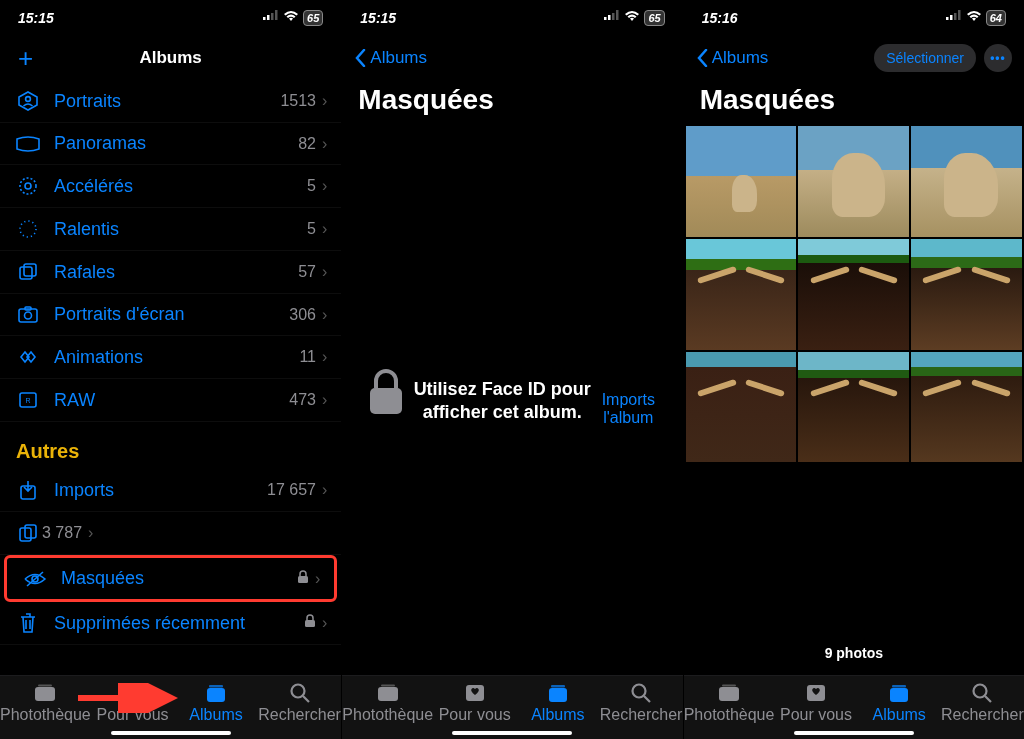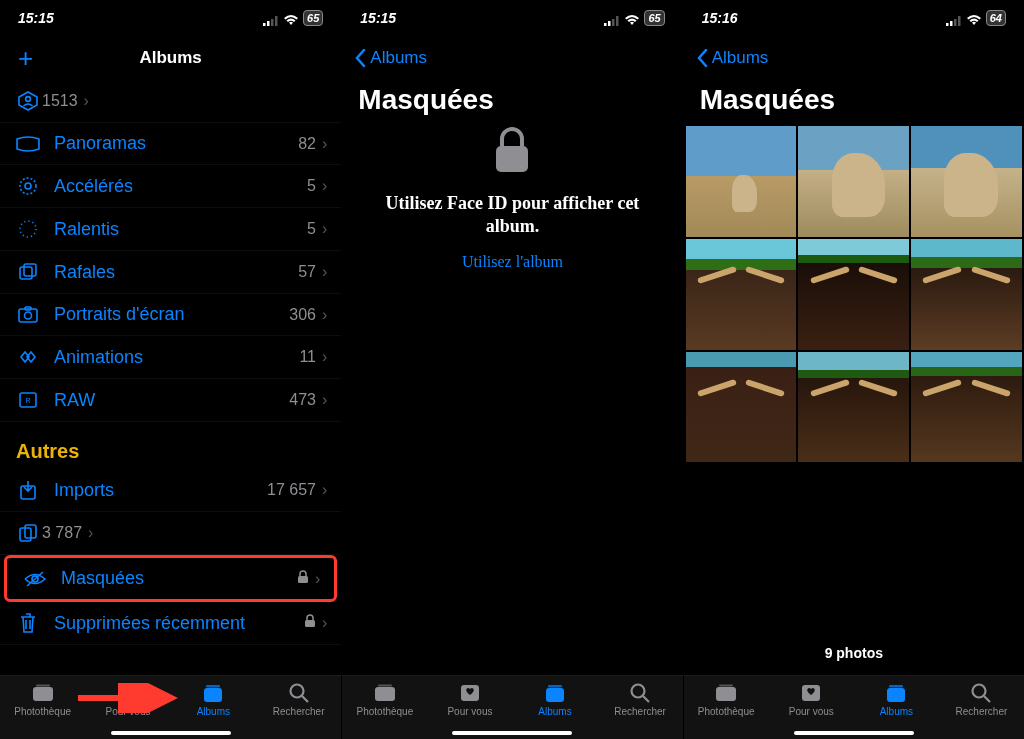--- a/index.html
+++ b/index.html
@@ -28,21 +28,21 @@
     height: 36px;
     display: flex;
     align-items: center;
     justify-content: space-between;
     padding: 0 18px;
     font-size: 14px;
     font-weight: 600;
     color: #fff;
     font-style: italic;
   }
-  .status-right { display: flex; align-items: flex-end; gap: 4px; }
+  .status-right { display: flex; align-items: flex-start; gap: 4px; }
   .sig-icon, .wifi-icon { display:inline-flex; }
   .batt {
     display:inline-flex; align-items:center; gap:2px;
     border:1px solid #888; border-radius:4px;
     padding:1px 3px; font-size:11px; color:#fff;
     background:#333;
   }
 
   
   .nav {
@@ -102,30 +102,30 @@
   .tabbar {
     height:64px; background:#121212;
     display:flex; justify-content:space-around;
     padding-top:6px;
     border-top:1px solid #1c1c1e;
     position:relative;
   }
   .tab { flex:1; display:flex; flex-direction:column; align-items:center; gap:2px; color:#8e8e93; }
   .tab.active { color:#0a84ff; }
   .tab .ticon { height:22px; display:flex; align-items:center; justify-content:center; }
-  .tab .tlabel { font-size:10px; }
+  .tab .tlabel { font-size:16px; }
   .home-indicator {
     position:absolute; bottom:4px; left:50%; transform:translateX(-50%);
     width:120px; height:4px; border-radius:2px; background:#fff;
   }
 
   
   .locked-center {
-    flex:1; display:flex; flex-direction:column; align-items:center; justify-content:flex-start;
-    text-align:center; padding:0 24px;font-family:Liberation Serif, serif;
+    flex:1; display:flex; flex-direction:row; align-items:center; justify-content:flex-start;
+    text-align:center; padding:0 24px;
   }
   .lock-big { color:#8e8e93; margin-bottom:14px; }
   .locked-msg { font-size:18px; font-weight:600; color:#fff; line-height:1.25; }
   .show-link { color:#0a84ff; font-size:16px; margin-top:16px; }
 
   
   .photo-grid {
     display:grid; grid-template-columns:repeat(3,1fr); gap:2px;
     padding:0 2px;
   }
@@ -192,20 +192,21 @@
   <div class="list">
 
     <div class="row">
       <span class="icon">
           <svg width="22" height="22" viewBox="0 0 22 22" fill="none" stroke="#0a84ff" stroke-width="1.6">
             <polygon points="11,2 20,7 20,15 11,20 2,15 2,7"></polygon>
             <circle cx="11" cy="9" r="2.4"></circle>
             <path d="M6.5 16 Q11 12 15.5 16"></path>
           </svg>
         </span>
+      <span class="label">Portraits</span>
       <span class="count">1513</span>
       <span class="chev">›</span>
     </div>
     <div class="row">
       <span class="icon">
           <svg width="24" height="16" viewBox="0 0 24 16" fill="none" stroke="#0a84ff" stroke-width="1.6">
             <path d="M1 3 Q12 -1 23 3 L23 13 Q12 17 1 13 Z"></path>
           </svg>
         </span>
       <span class="label">Panoramas</span>
@@ -417,21 +418,21 @@
   <div class="large-title">Masquées</div>
 
   <div class="locked-center">
     <span class="lock-big">
       <svg width="40" height="48" viewBox="0 0 40 48" fill="#8e8e93">
           <rect x="4" y="20" width="32" height="26" rx="5"></rect>
           <path d="M10 20 V13 a10 10 0 0 1 20 0 V20" fill="none" stroke="#8e8e93" stroke-width="4"></path>
         </svg>
     </span>
     <div class="locked-msg">Utilisez Face ID pour afficher cet album.</div>
-    <div class="show-link">Utilisez l'album</div>
+    <div class="show-link">Imports l'album</div>
   </div>
 
   <div class="tabbar">
     <div class="tab">
         <span class="ticon">
           <svg width="24" height="20" viewBox="0 0 24 20" fill="#8e8e93">
             <rect x="2" y="4" width="20" height="14" rx="3"></rect>
             <rect x="5" y="1.5" width="14" height="2" rx="1" fill="#555"></rect>
           </svg>
         </span>
@@ -489,20 +490,24 @@
     </span>
   </div>
 
   <div class="nav">
     <span class="nav-left">
       <svg viewBox="0 0 12 18">
           <path d="M10 1 L3 9 L10 17" fill="none" stroke="#0a84ff" stroke-width="2.5" stroke-linecap="round"></path>
         </svg>
       <span>Albums</span>
     </span>
+    <span class="nav-right">
+      <button class="pill-btn">Sélectionner</button>
+      <span class="circle-btn">•••</span>
+    </span>
   </div>
   <div class="large-title">Masquées</div>
 
   <div class="grid-wrap">
     <div class="photo-grid">
       <div class="thumb sky1">
           <div class="anim">
             <div class="camel"></div>
           </div>
         </div>

